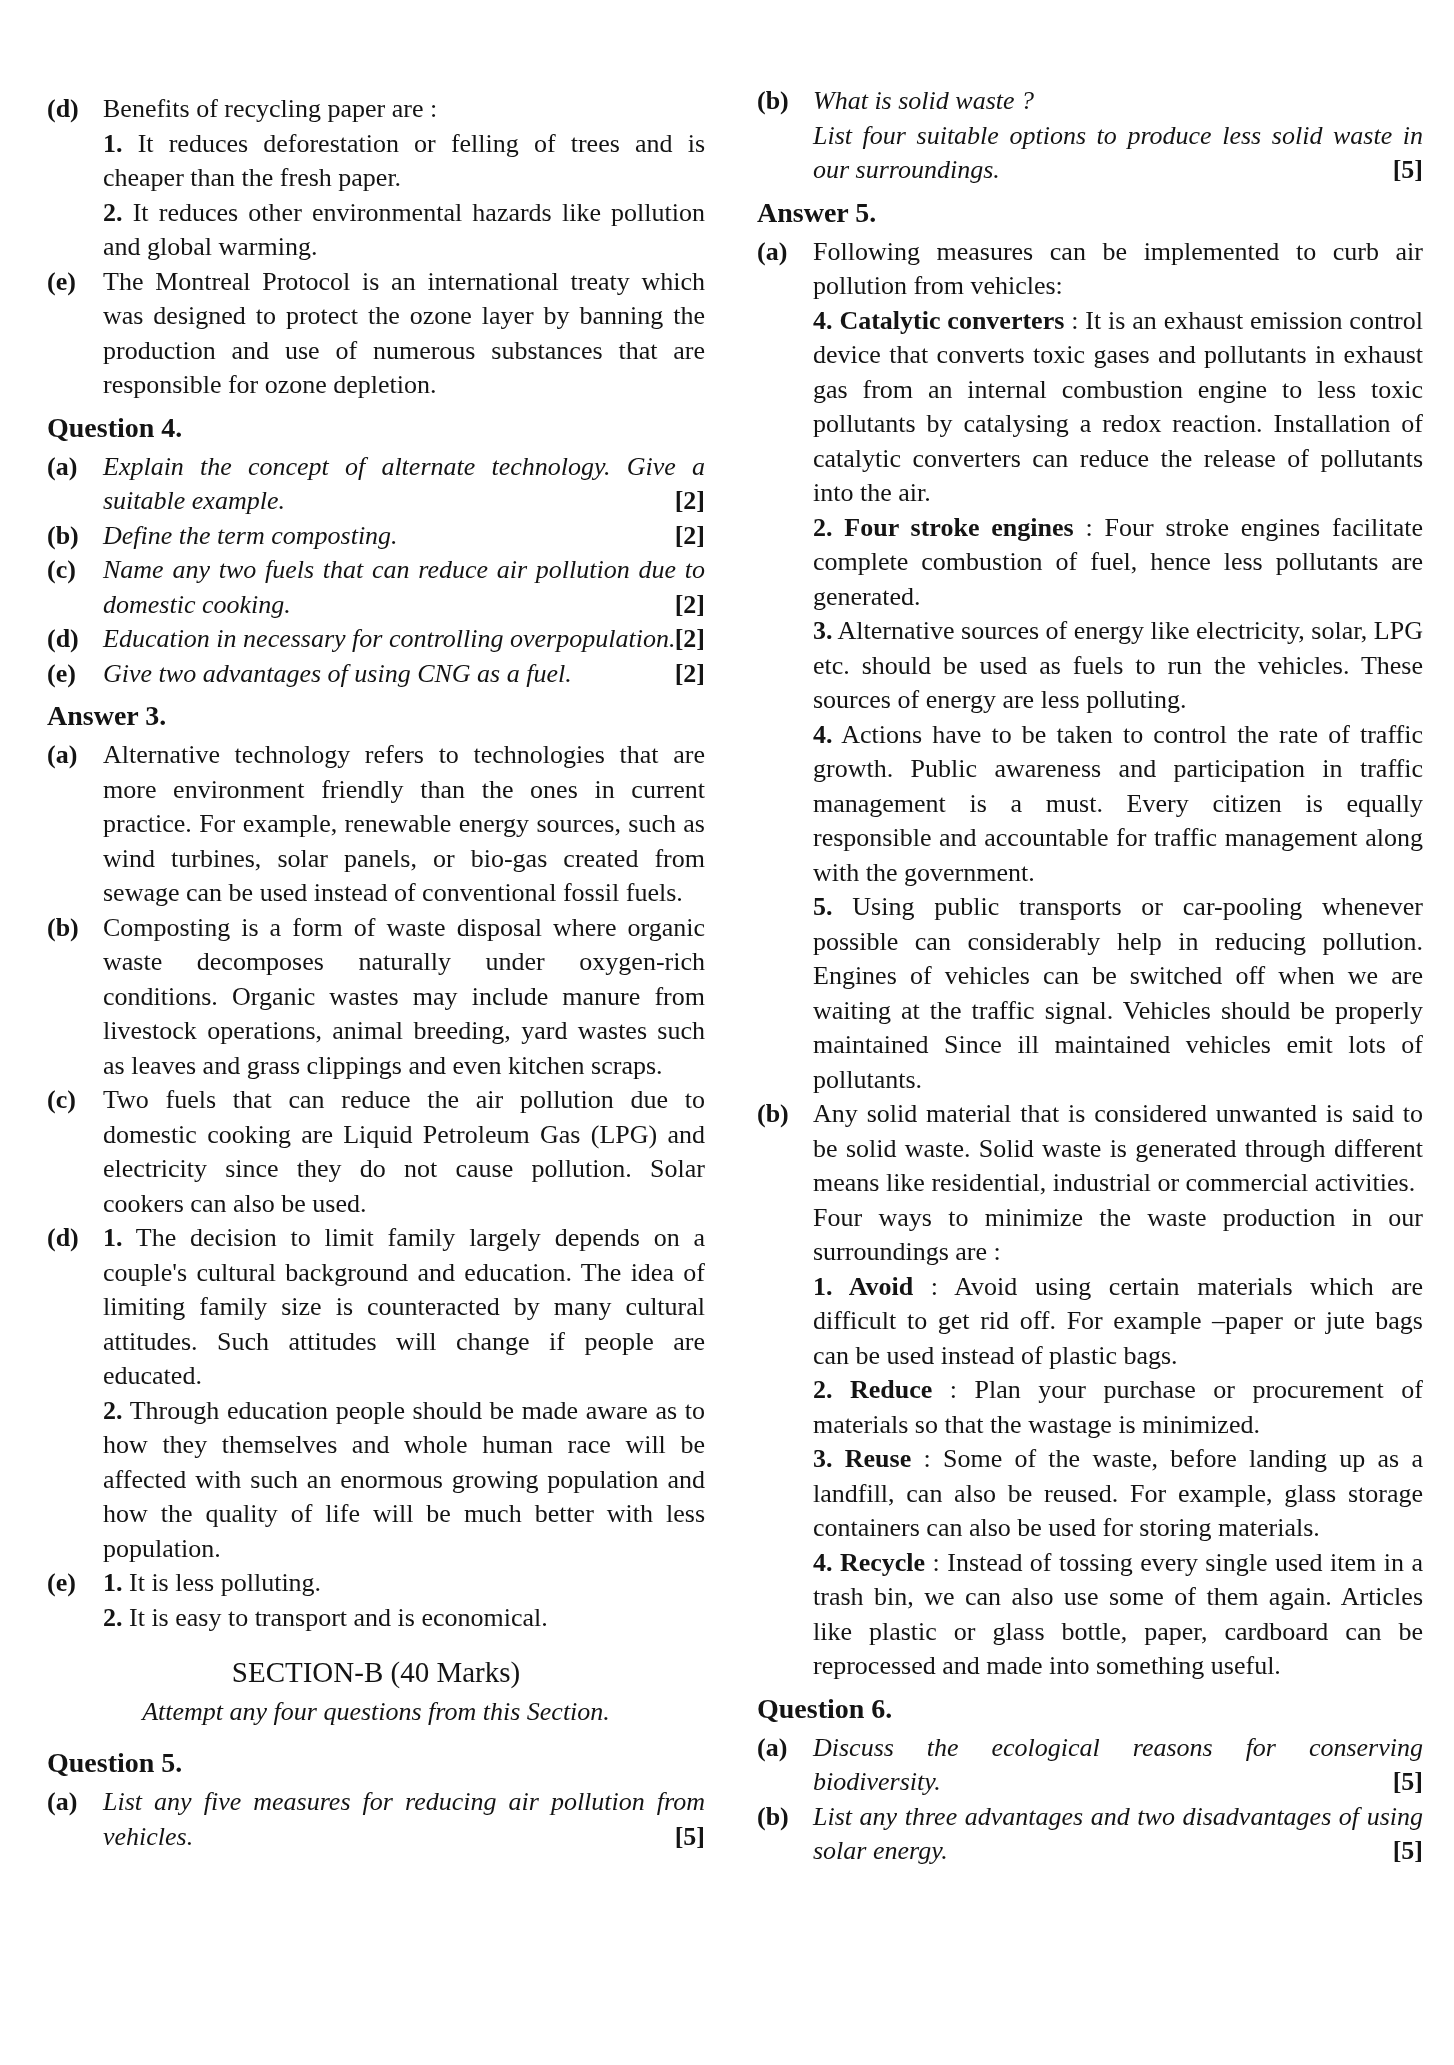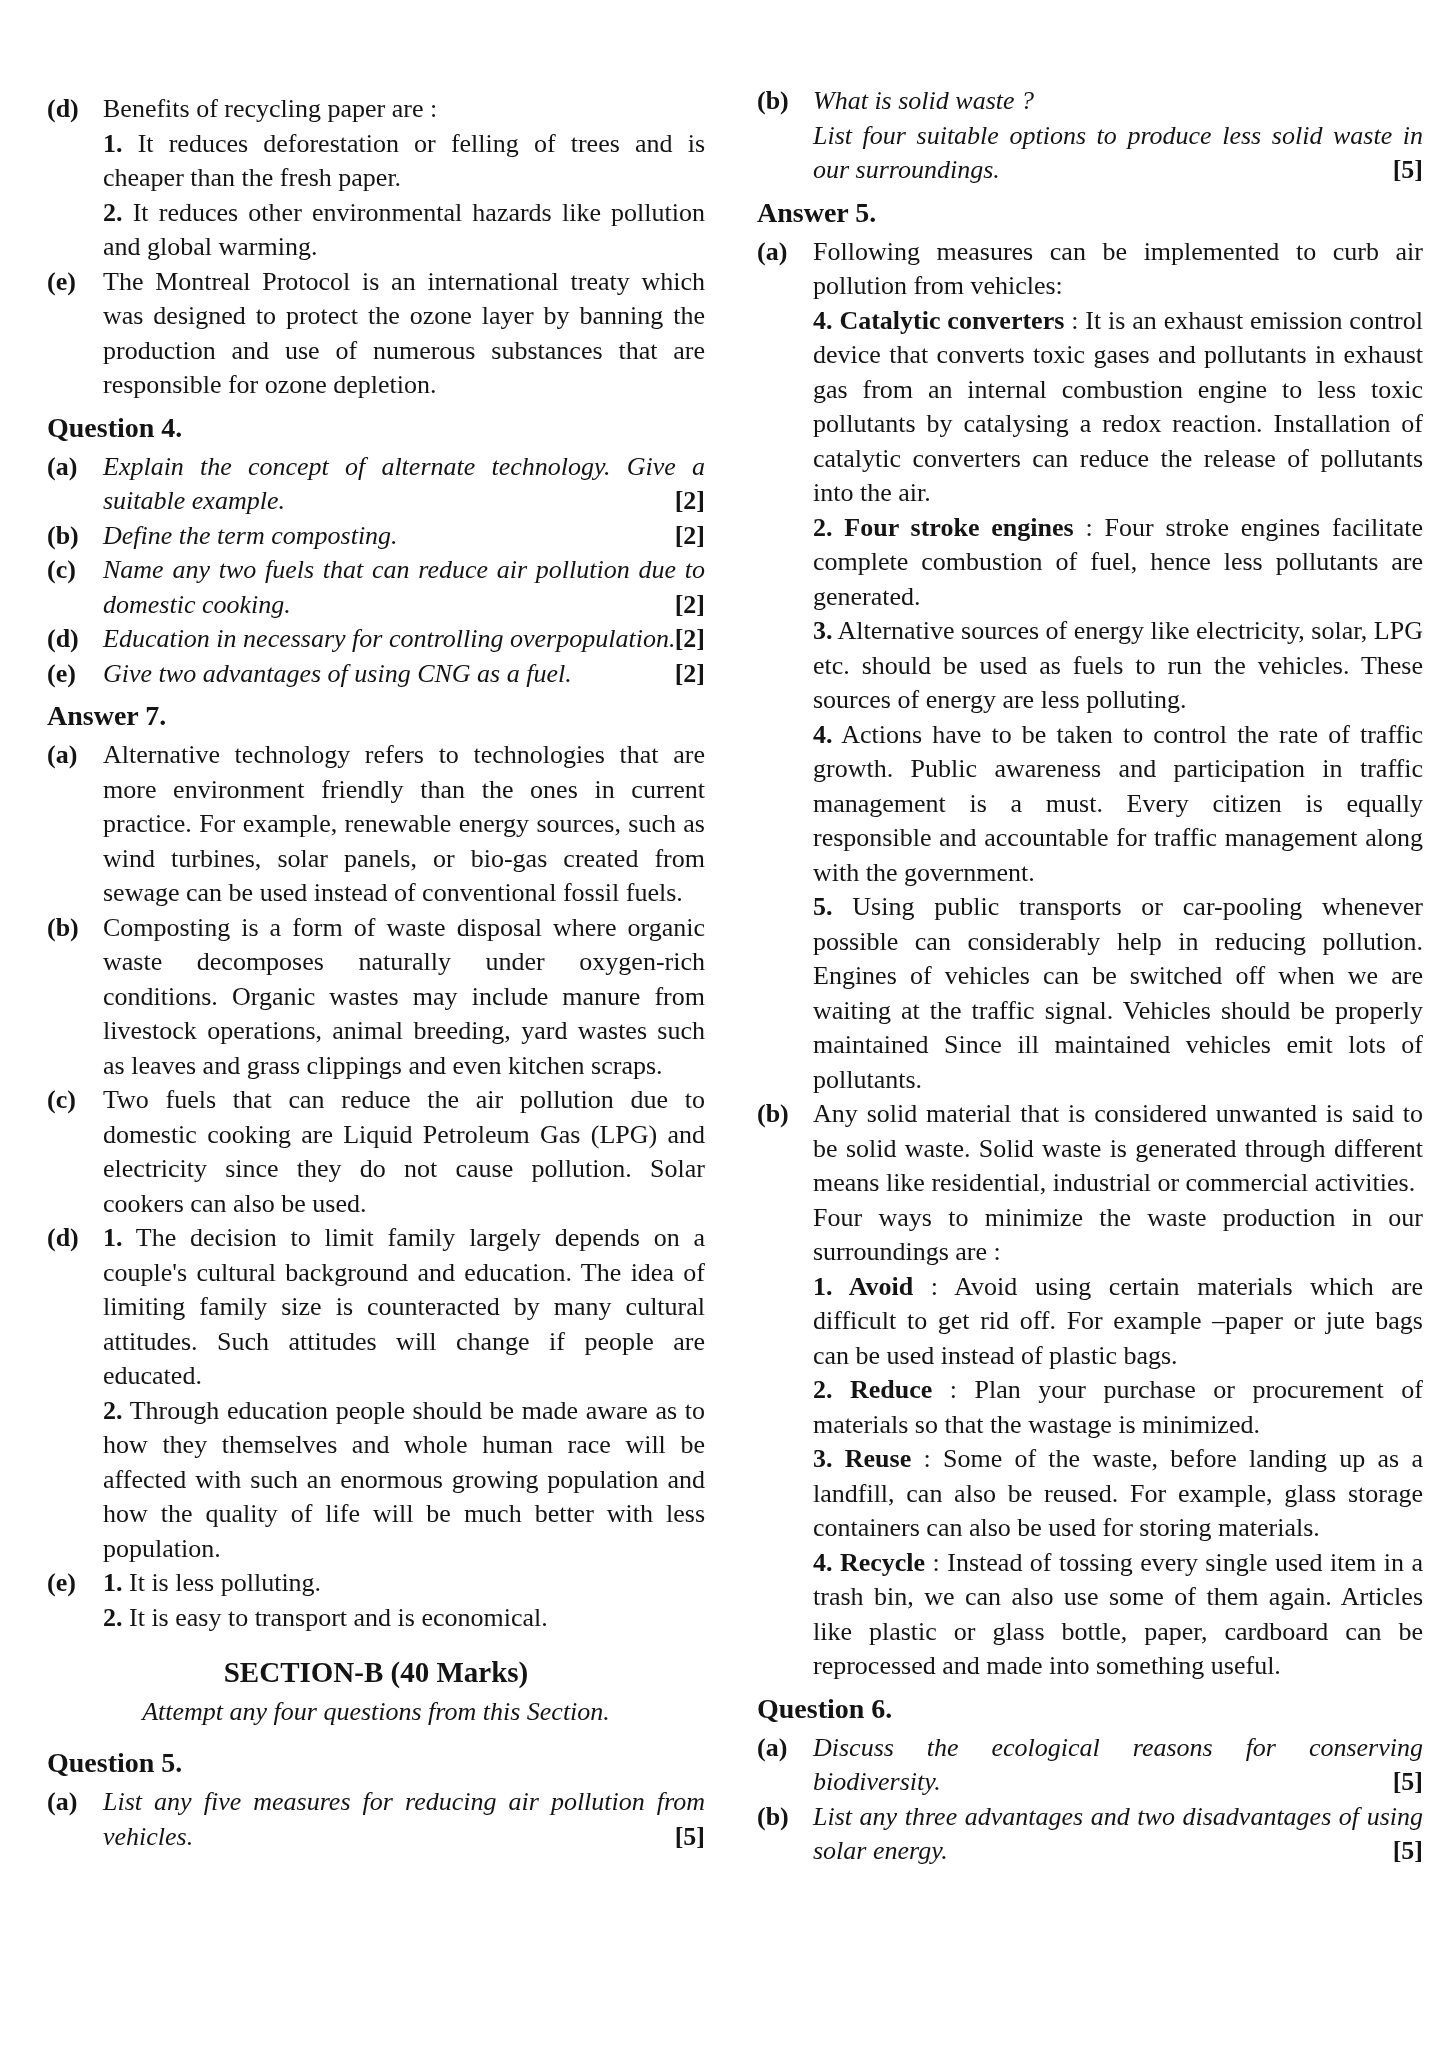--- a/index.html
+++ b/index.html
@@ -13,21 +13,21 @@
   .col-right { left:757px; top:84px; width:666px; }
 
   .item { position:relative; padding-left:56px; }
   .marker { position:absolute; left:0; top:0; font-weight:700; font-style:normal; }
   .marks  { position:absolute; right:0; bottom:0; font-weight:700; font-style:normal; }
   .q-body { font-style:italic; }
   .para { margin:0; }
   b.num, b.nlabel { font-weight:700; }
 
   .heading { font-weight:700; font-size:28px; line-height:36px; margin:7px 0 4px 0; text-align:left; }
-  .secb-title { text-align:center; font-weight:700; font-size:29px; line-height:38px; margin-top:18px; }
+  .secb-title { text-align:center; font-weight:400; font-size:29px; line-height:38px; margin-top:18px; }
   .secb-note  { text-align:center; font-weight:400; font-style:italic; font-size:26px; line-height:34px; margin:4px 0 16px 0; }
 </style>
 </head>
 <body>
 
 <div class="page">
 
   <div class="col col-left">
 
     <div class="item">
@@ -63,21 +63,21 @@
       <span class="marker">(d)</span>
       <div class="para q-body">Education in necessary for controlling overpopulation.</div>
       <span class="marks">[2]</span>
     </div>
     <div class="item">
       <span class="marker">(e)</span>
       <div class="para q-body">Give two advantages of using CNG as a fuel.</div>
       <span class="marks">[2]</span>
     </div>
 
-    <div class="heading">Answer 7.</div>
+    <div class="heading">Answer 3.</div>
 
     <div class="item">
       <span class="marker">(a)</span>
       <div class="para">Alternative technology refers to technologies that are more environment friendly than the ones in current practice. For example, renewable energy sources, such as wind turbines, solar panels, or bio-gas created from sewage can be used instead of conventional fossil fuels.</div>
     </div>
     <div class="item">
       <span class="marker">(b)</span>
       <div class="para">Composting is a form of waste disposal where organic waste decomposes naturally under oxygen-rich conditions. Organic wastes may include manure from livestock operations, animal breeding, yard wastes such as leaves and grass clippings and even kitchen scraps.</div>
     </div>
     <div class="item">

